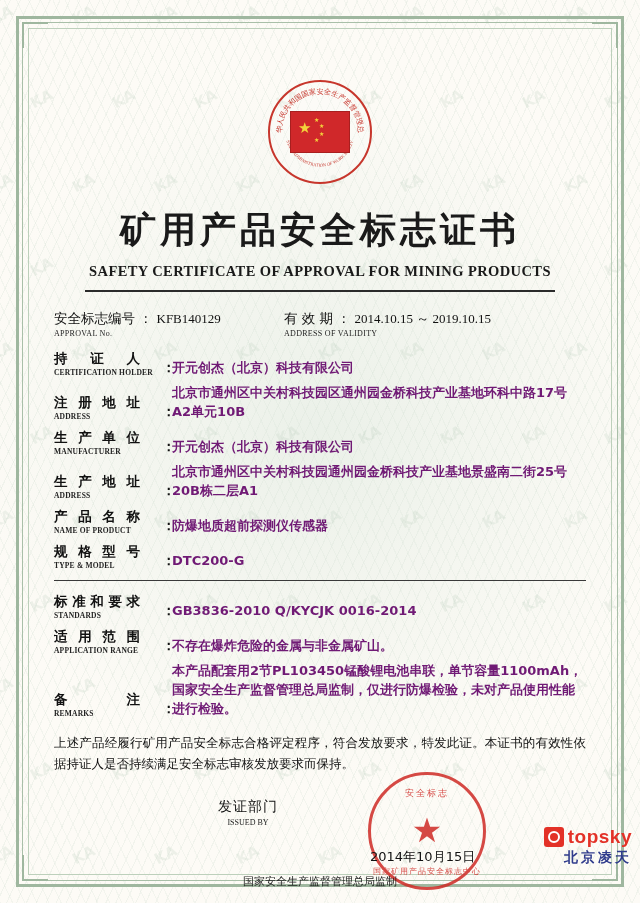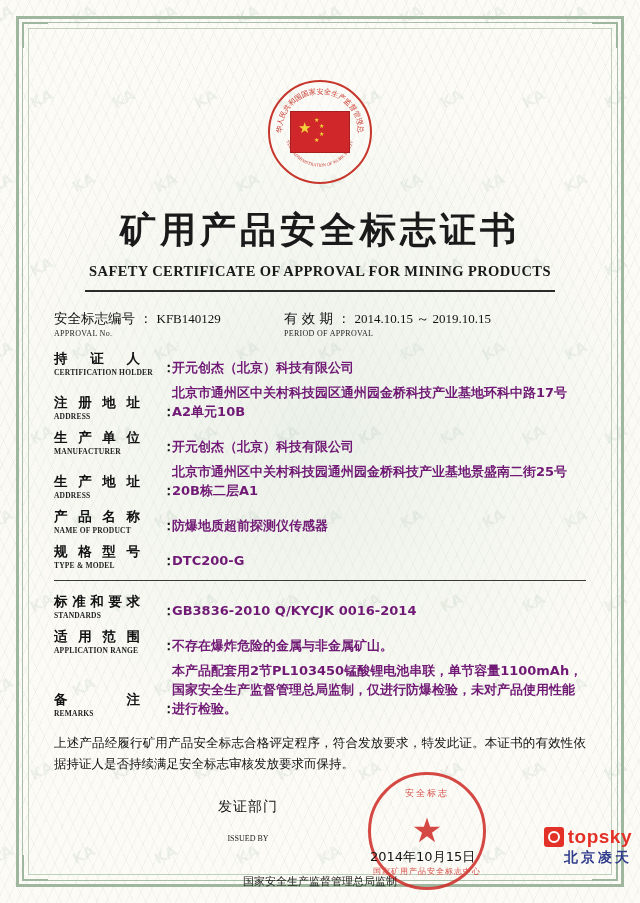--- a/index.html
+++ b/index.html
@@ -293,21 +293,21 @@
   }
   .issued-by .cn {
     font-size: 14px;
     color: #111;
     letter-spacing: 1px;
   }
   .issued-by .en {
     font-size: 8px;
     font-family: "Liberation Serif", serif;
     color: #222;
-    margin-top: 18px;
+    margin-top: 2px;
   }
   .issue-date {
     position: absolute;
     left: 330px;
     top: 58px;
     font-size: 13px;
     color: #111;
     font-family: "DejaVu Sans", sans-serif;
   }
 
@@ -543,21 +543,21 @@
           <span class="val inline-val">KFB140129</span>
         </div>
         <div class="lbl-en">APPROVAL No.</div>
       </div>
       <div class="head-col-right">
         <div class="head-line">
           <span class="lbl-cn">有 效 期</span>
           <span class="lbl-cn">：</span>
           <span class="val inline-val">2014.10.15 ～ 2019.10.15</span>
         </div>
-        <div class="lbl-en">PERIOD OF APPROVAL</div>
+        <div class="lbl-en">ADDRESS OF VALIDITY</div>
       </div>
     </div>
 
     <div class="fields">
 
       <div class="row">
         <div class="label">
           <div class="cn spread">持 证 人</div>
           <div class="en">CERTIFICATION HOLDER</div>
         </div>

